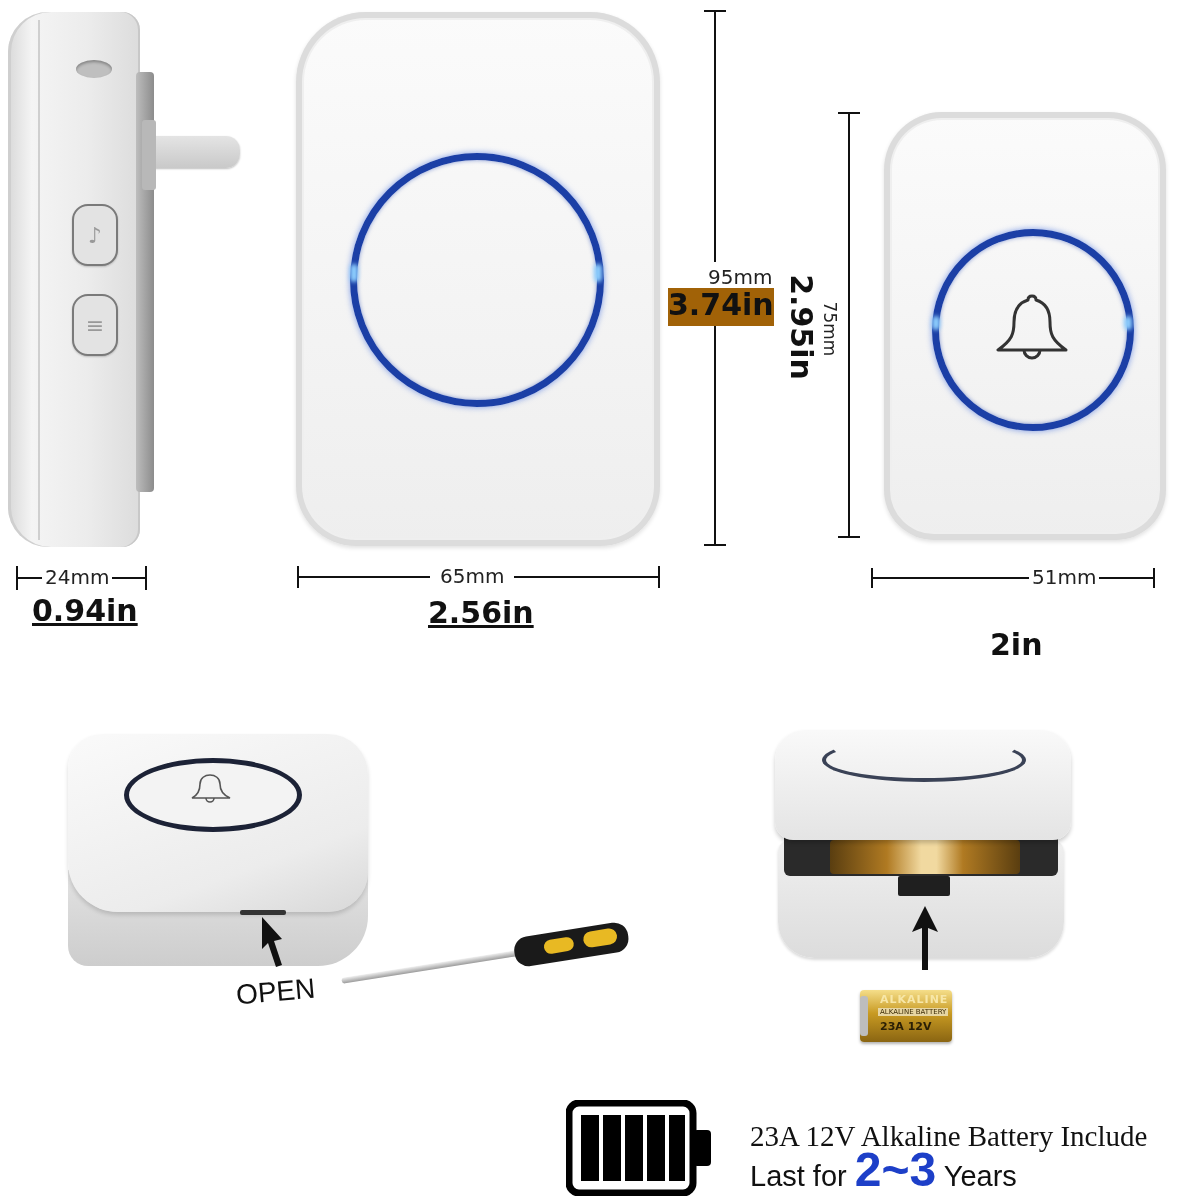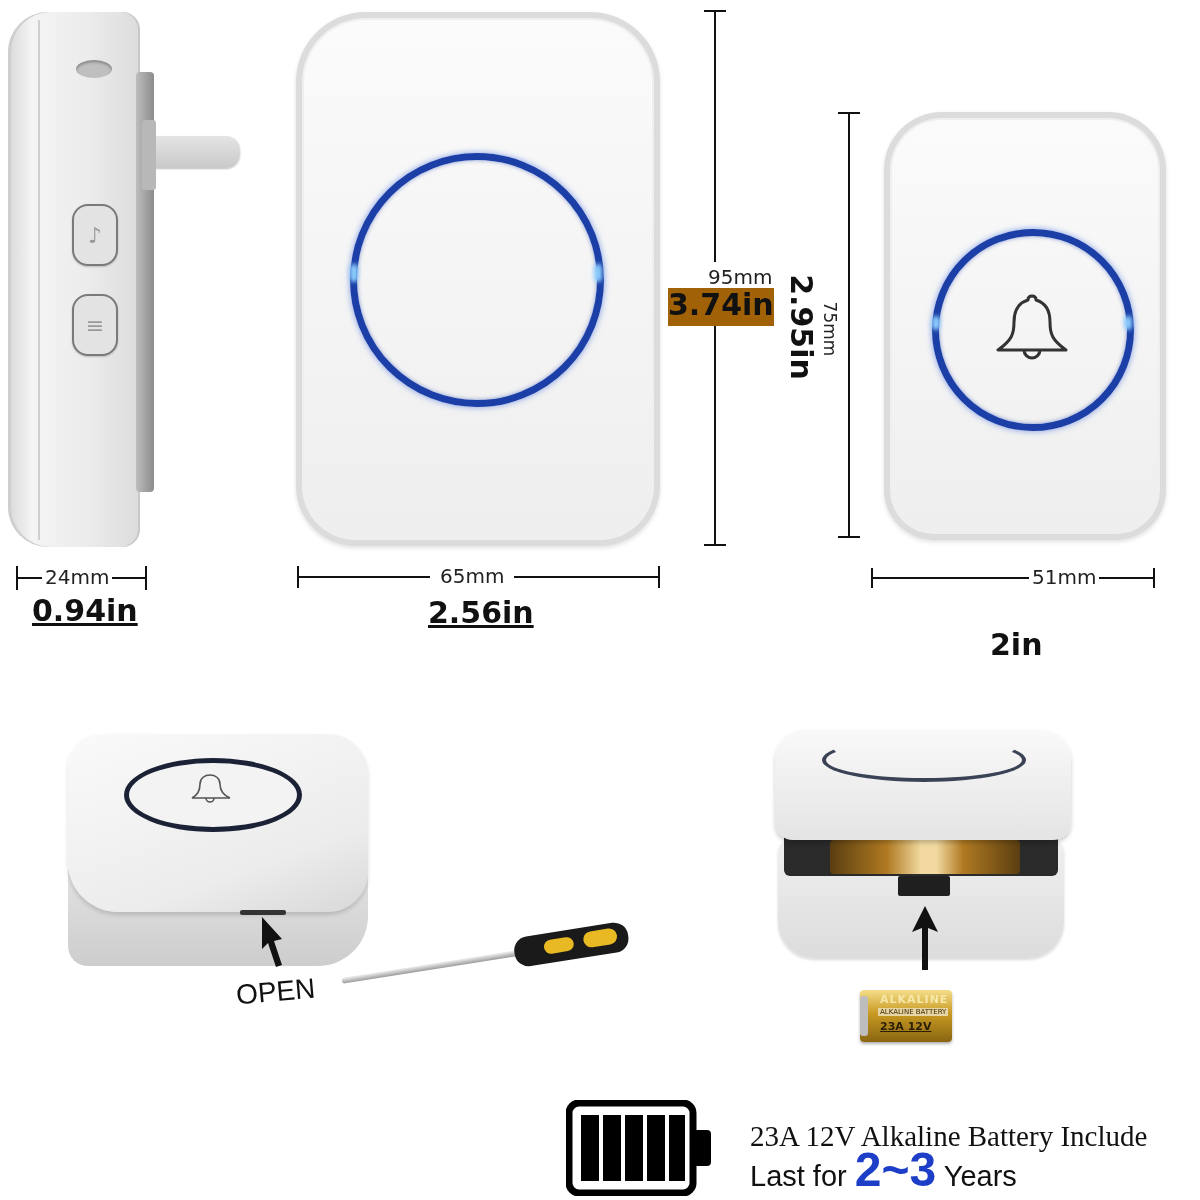--- a/index.html
+++ b/index.html
@@ -132,21 +132,21 @@
   <div class="abs" style="left:822px;top:738px;width:196px;height:36px;border-radius:50%;border:4px solid #3a4256;border-top-color:transparent;background:transparent;"></div>
 
   <svg class="abs" style="left:912px;top:906px;" width="26" height="64" viewBox="0 0 26 64">
     <polygon points="13,0 0,26 10,22 10,64 16,64 16,22 26,26" fill="#111"></polygon>
   </svg>
 
   <div class="abs" style="left:860px;top:990px;width:92px;height:52px;border-radius:4px;background:linear-gradient(180deg,#f5de8a 0%,#c89a22 45%,#8a6512 100%);box-shadow:0 2px 3px rgba(0,0,0,0.3);overflow:hidden;">
     <div class="abs" style="left:0;top:6px;width:8px;height:40px;background:#bdbdbd;border-radius:3px;"></div>
     <div class="abs" style="left:20px;top:3px;font-size:11px;font-weight:bold;color:#f7e7a8;letter-spacing:1px;">ALKALINE</div>
     <div class="abs" style="left:18px;top:18px;font-size:7px;color:#3a2a05;background:#e7d6a3;padding:0 2px;">ALKALINE BATTERY</div>
-    <div class="abs" style="left:20px;top:30px;font-size:11px;font-weight:bold;color:#2a1f05;text-decoration:underline;">23A 12V</div>
+    <div class="abs" style="left:20px;top:30px;font-size:11px;font-weight:bold;color:#2a1f05;">23A 12V</div>
   </div>
 </div>
 
 <div>
   <svg class="abs" style="left:566px;top:1100px;" width="150" height="96" viewBox="0 0 150 96">
     <rect x="3" y="3" width="124" height="90" rx="10" fill="none" stroke="#000" stroke-width="7"></rect>
     <rect x="127" y="30" width="18" height="36" rx="4" fill="#000"></rect>
     <rect x="15" y="15" width="18" height="66" fill="#000"></rect>
     <rect x="37" y="15" width="18" height="66" fill="#000"></rect>
     <rect x="59" y="15" width="18" height="66" fill="#000"></rect>

